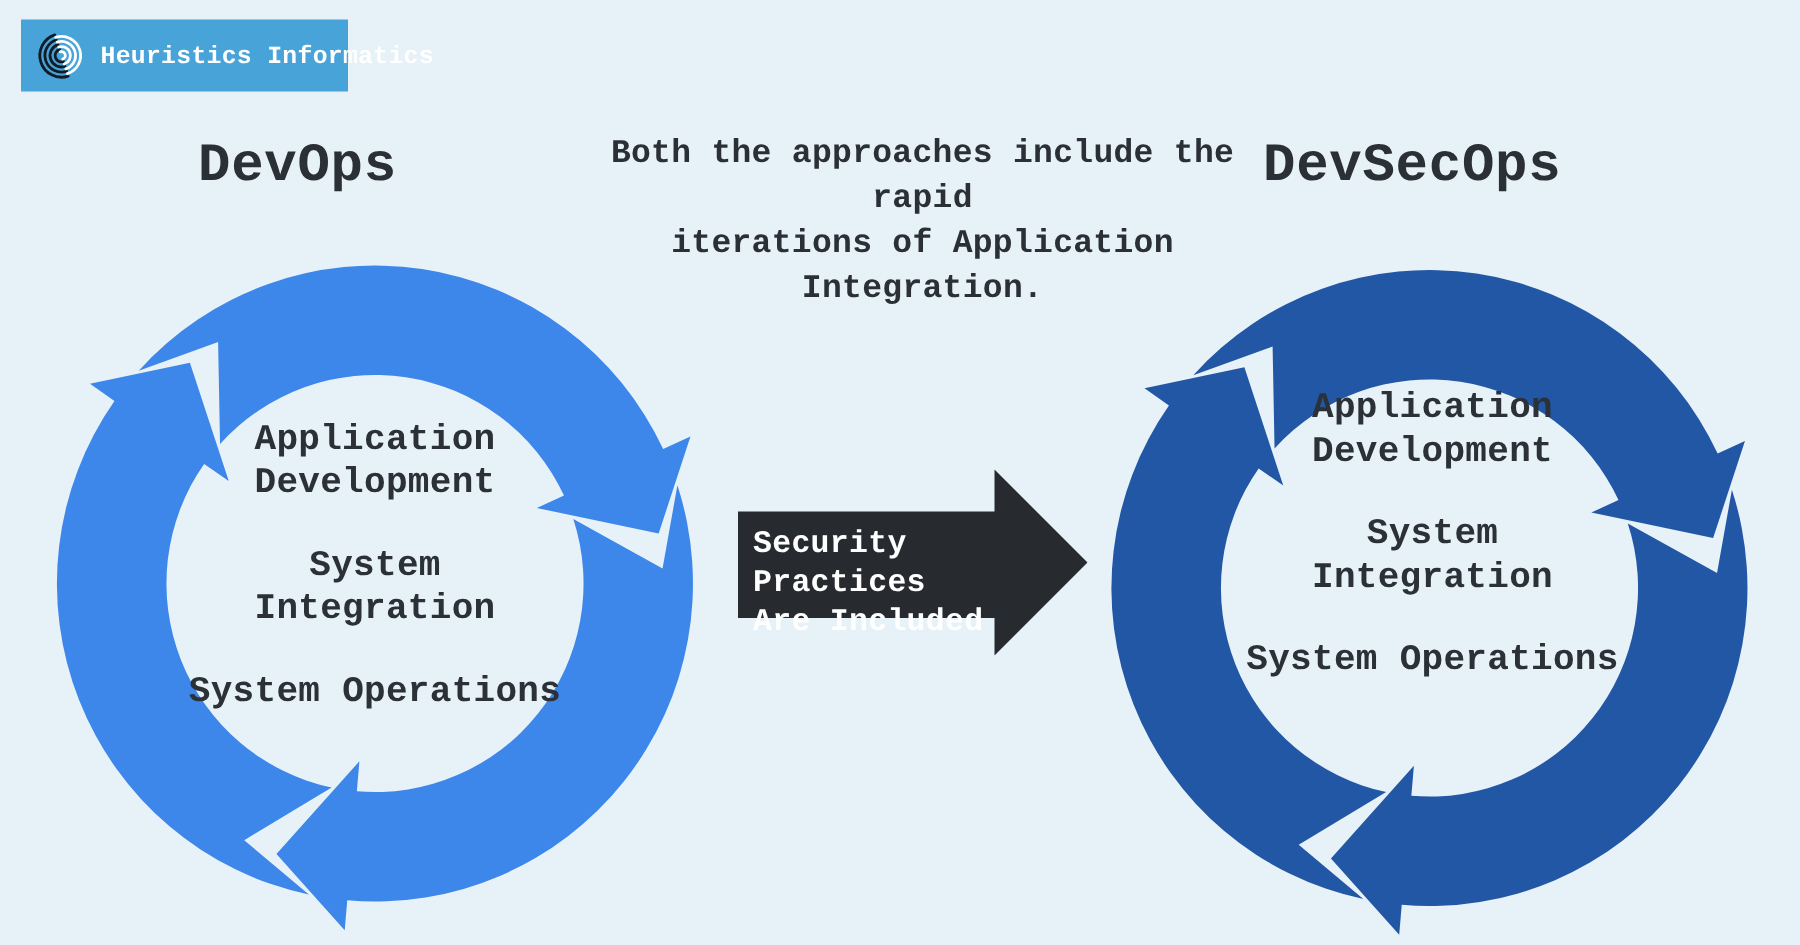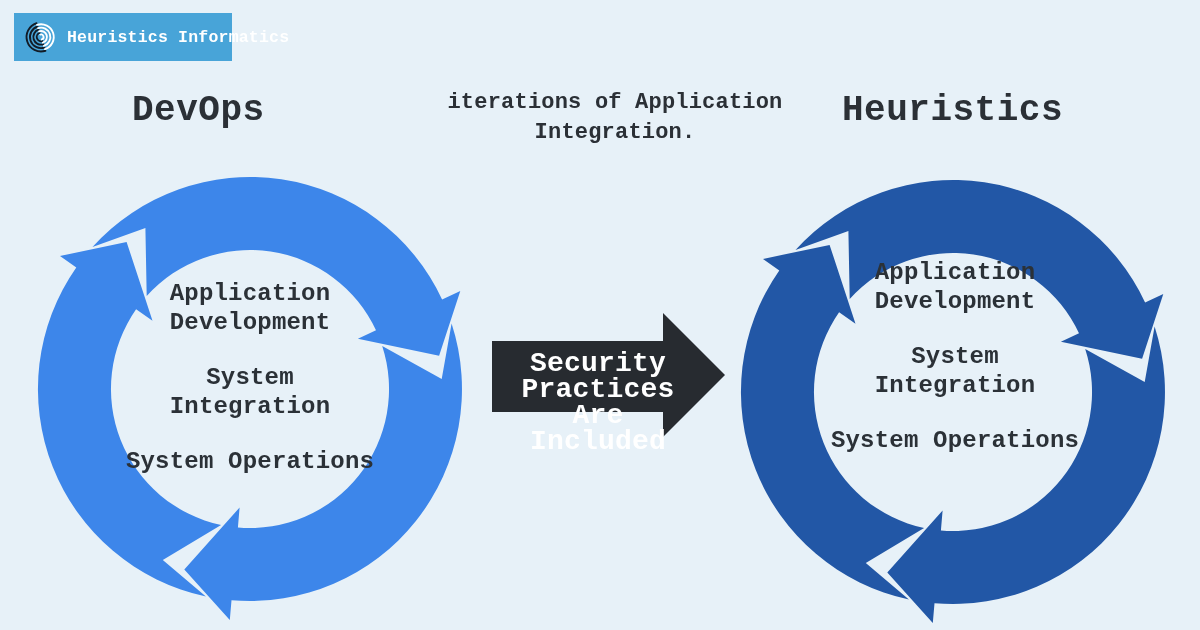--- a/index.html
+++ b/index.html
@@ -44,22 +44,22 @@
     position:absolute; width:250px; display:flex; flex-direction:column;
     gap:26px; text-align:center; font-size:24px; line-height:29px;
     font-weight:700; color:var(--cycle-text,#2b3137); letter-spacing:.2px;
   }
   .cycle-items-left  { left:125px; top:279px; }
   .cycle-items-right { left:830px; top:258px; }
   
   .arrow-svg { position:absolute; left:492px; top:313px; width:233px; height:124px; }
   .arrow-svg polygon { fill:var(--arrow-dark,#272b30); }
   .arrow-label {
-    position:absolute; left:502px; top:351px; width:192px; text-align:center;
-    font-size:28px; line-height:26px; font-weight:700;
+    position:absolute; left:502px; top:351px; width:192px; 
+    font-size:21px; line-height:26px; font-weight:700;
     color:var(--arrow-text,#fff); letter-spacing:.2px;
   }
 </style>
 </head>
 <body>
 
 <div class="page">
 
   <div class="banner">
     <svg class="logo-svg" viewBox="0 0 40 40" aria-hidden="true">
@@ -76,23 +76,24 @@
           <path d="M20,13 A7,7 0 0 1 20,27"></path>
           <path d="M20,17 A3,3 0 0 1 20,23"></path>
         </g>
       </g>
     </svg>
     <span class="banner-text">Heuristics Informatics</span>
   </div>
 
   <div class="title title-left">DevOps</div>
   <div class="note">
+    <div>Both the approaches include the rapid</div>
     <div>iterations of Application Integration.</div>
   </div>
-  <div class="title title-right">Heuristics</div>
+  <div class="title title-right">DevSecOps</div>
 
   <svg id="ring-left" class="ring ring-left" viewBox="0 0 472 472" aria-hidden="true">
       <path d="M78.5 94.1 A212 212 0 0 1 428.1 146.4 L446.3 138.0 L425.1 202.7 L343.9 185.7 L362.0 177.3 A139 139 0 0 0 132.7 143.0 L131.4 75.0 Z"></path>
       <path d="M437.6 170.5 A212 212 0 0 1 217.5 447.2 L215.8 467.1 L170.3 416.4 L225.6 354.5 L223.9 374.5 A139 139 0 0 0 368.2 193.0 L427.7 226.0 Z"></path>
       <path d="M191.9 443.4 A212 212 0 0 1 62.3 114.4 L46.0 102.9 L112.6 88.9 L138.5 167.7 L122.1 156.3 A139 139 0 0 0 207.1 372.0 L148.8 407.1 Z"></path>
     </svg>
   <div class="cycle-items cycle-items-left">
     <div>Application Development</div>
     <div>System Integration</div>
     <div>System Operations</div>

